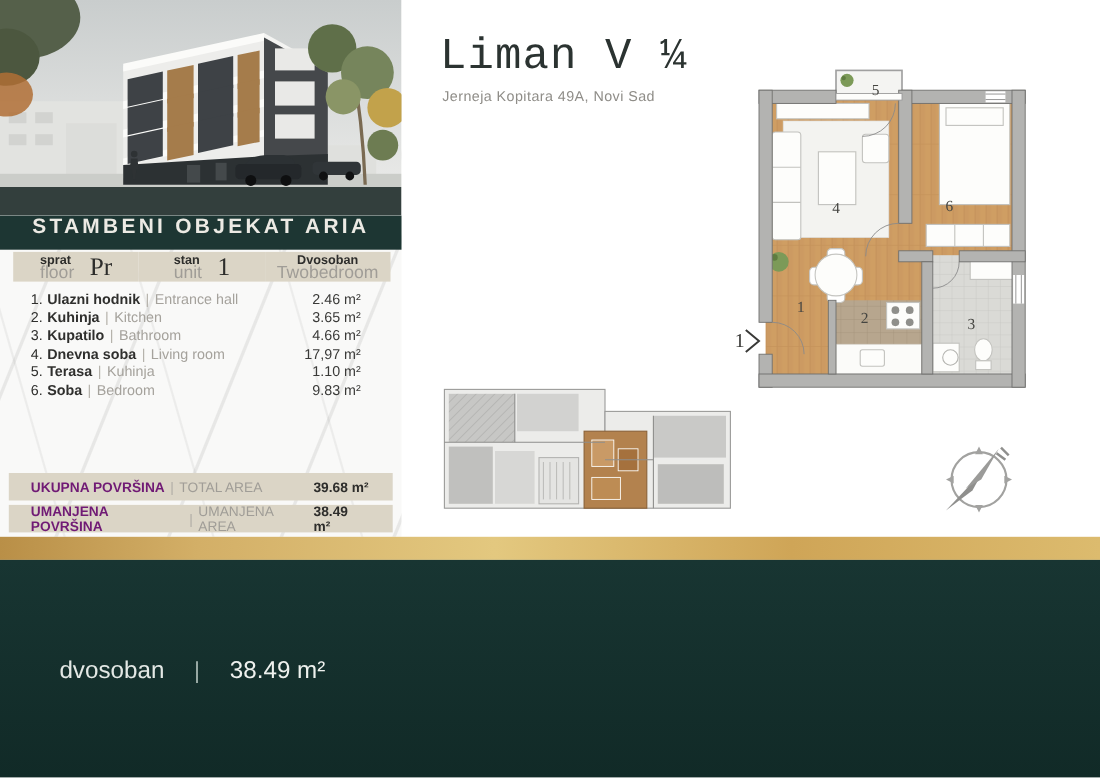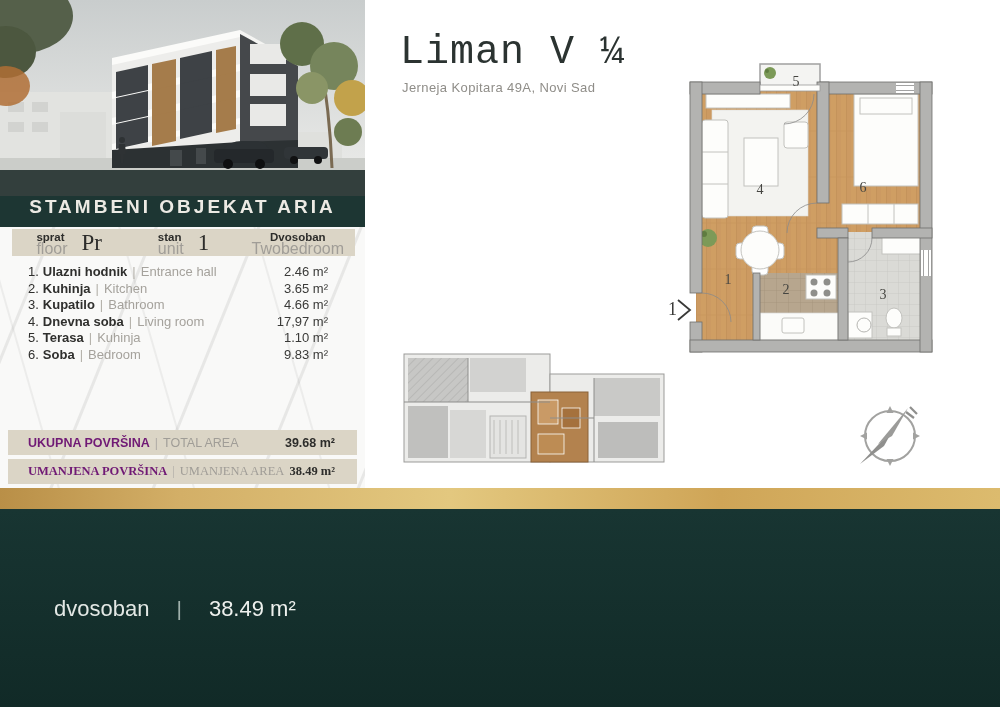--- a/index.html
+++ b/index.html
@@ -29,21 +29,21 @@
   .r-sr{font-weight:700;}
   .r-sep{color:#b4b1aa;margin:0 5px;}
   .r-en{color:#a5a29c;}
   .r-area{margin-left:auto;color:#3a3a38;}
   .total-row{position:absolute;left:8px;width:349px;height:25px;background:#dbd5c6;
     display:flex;align-items:center;font-size:12.5px;padding:0 22px 0 20px;box-sizing:border-box;}
   .t-sr{font-weight:700;color:#701a75;}
   .t-sep{color:#b0ada6;margin:0 5px;}
   .t-en{color:#a09d97;}
   .t-val{margin-left:auto;font-weight:700;color:#2d2d2b;}
-  #total-1{top:430px;} #total-2{top:459px;font-family:Liberation Serif, serif;}
+  #total-1{top:430px;} #total-2{top:459px;}
 
   
   .title{position:absolute;left:400px;top:30px;font-family:Liberation Mono, monospace;
     font-size:40px;color:#2b3331;letter-spacing:1px;}
   .address{position:absolute;left:402px;top:80px;font-size:13px;color:#8f8d88;letter-spacing:.4px;}
   .plan-svg{position:absolute;left:656px;top:62px;}
   .miniplan-svg{position:absolute;left:398px;top:350px;}
   .compass-svg{position:absolute;left:850px;top:394px;}
 
   

